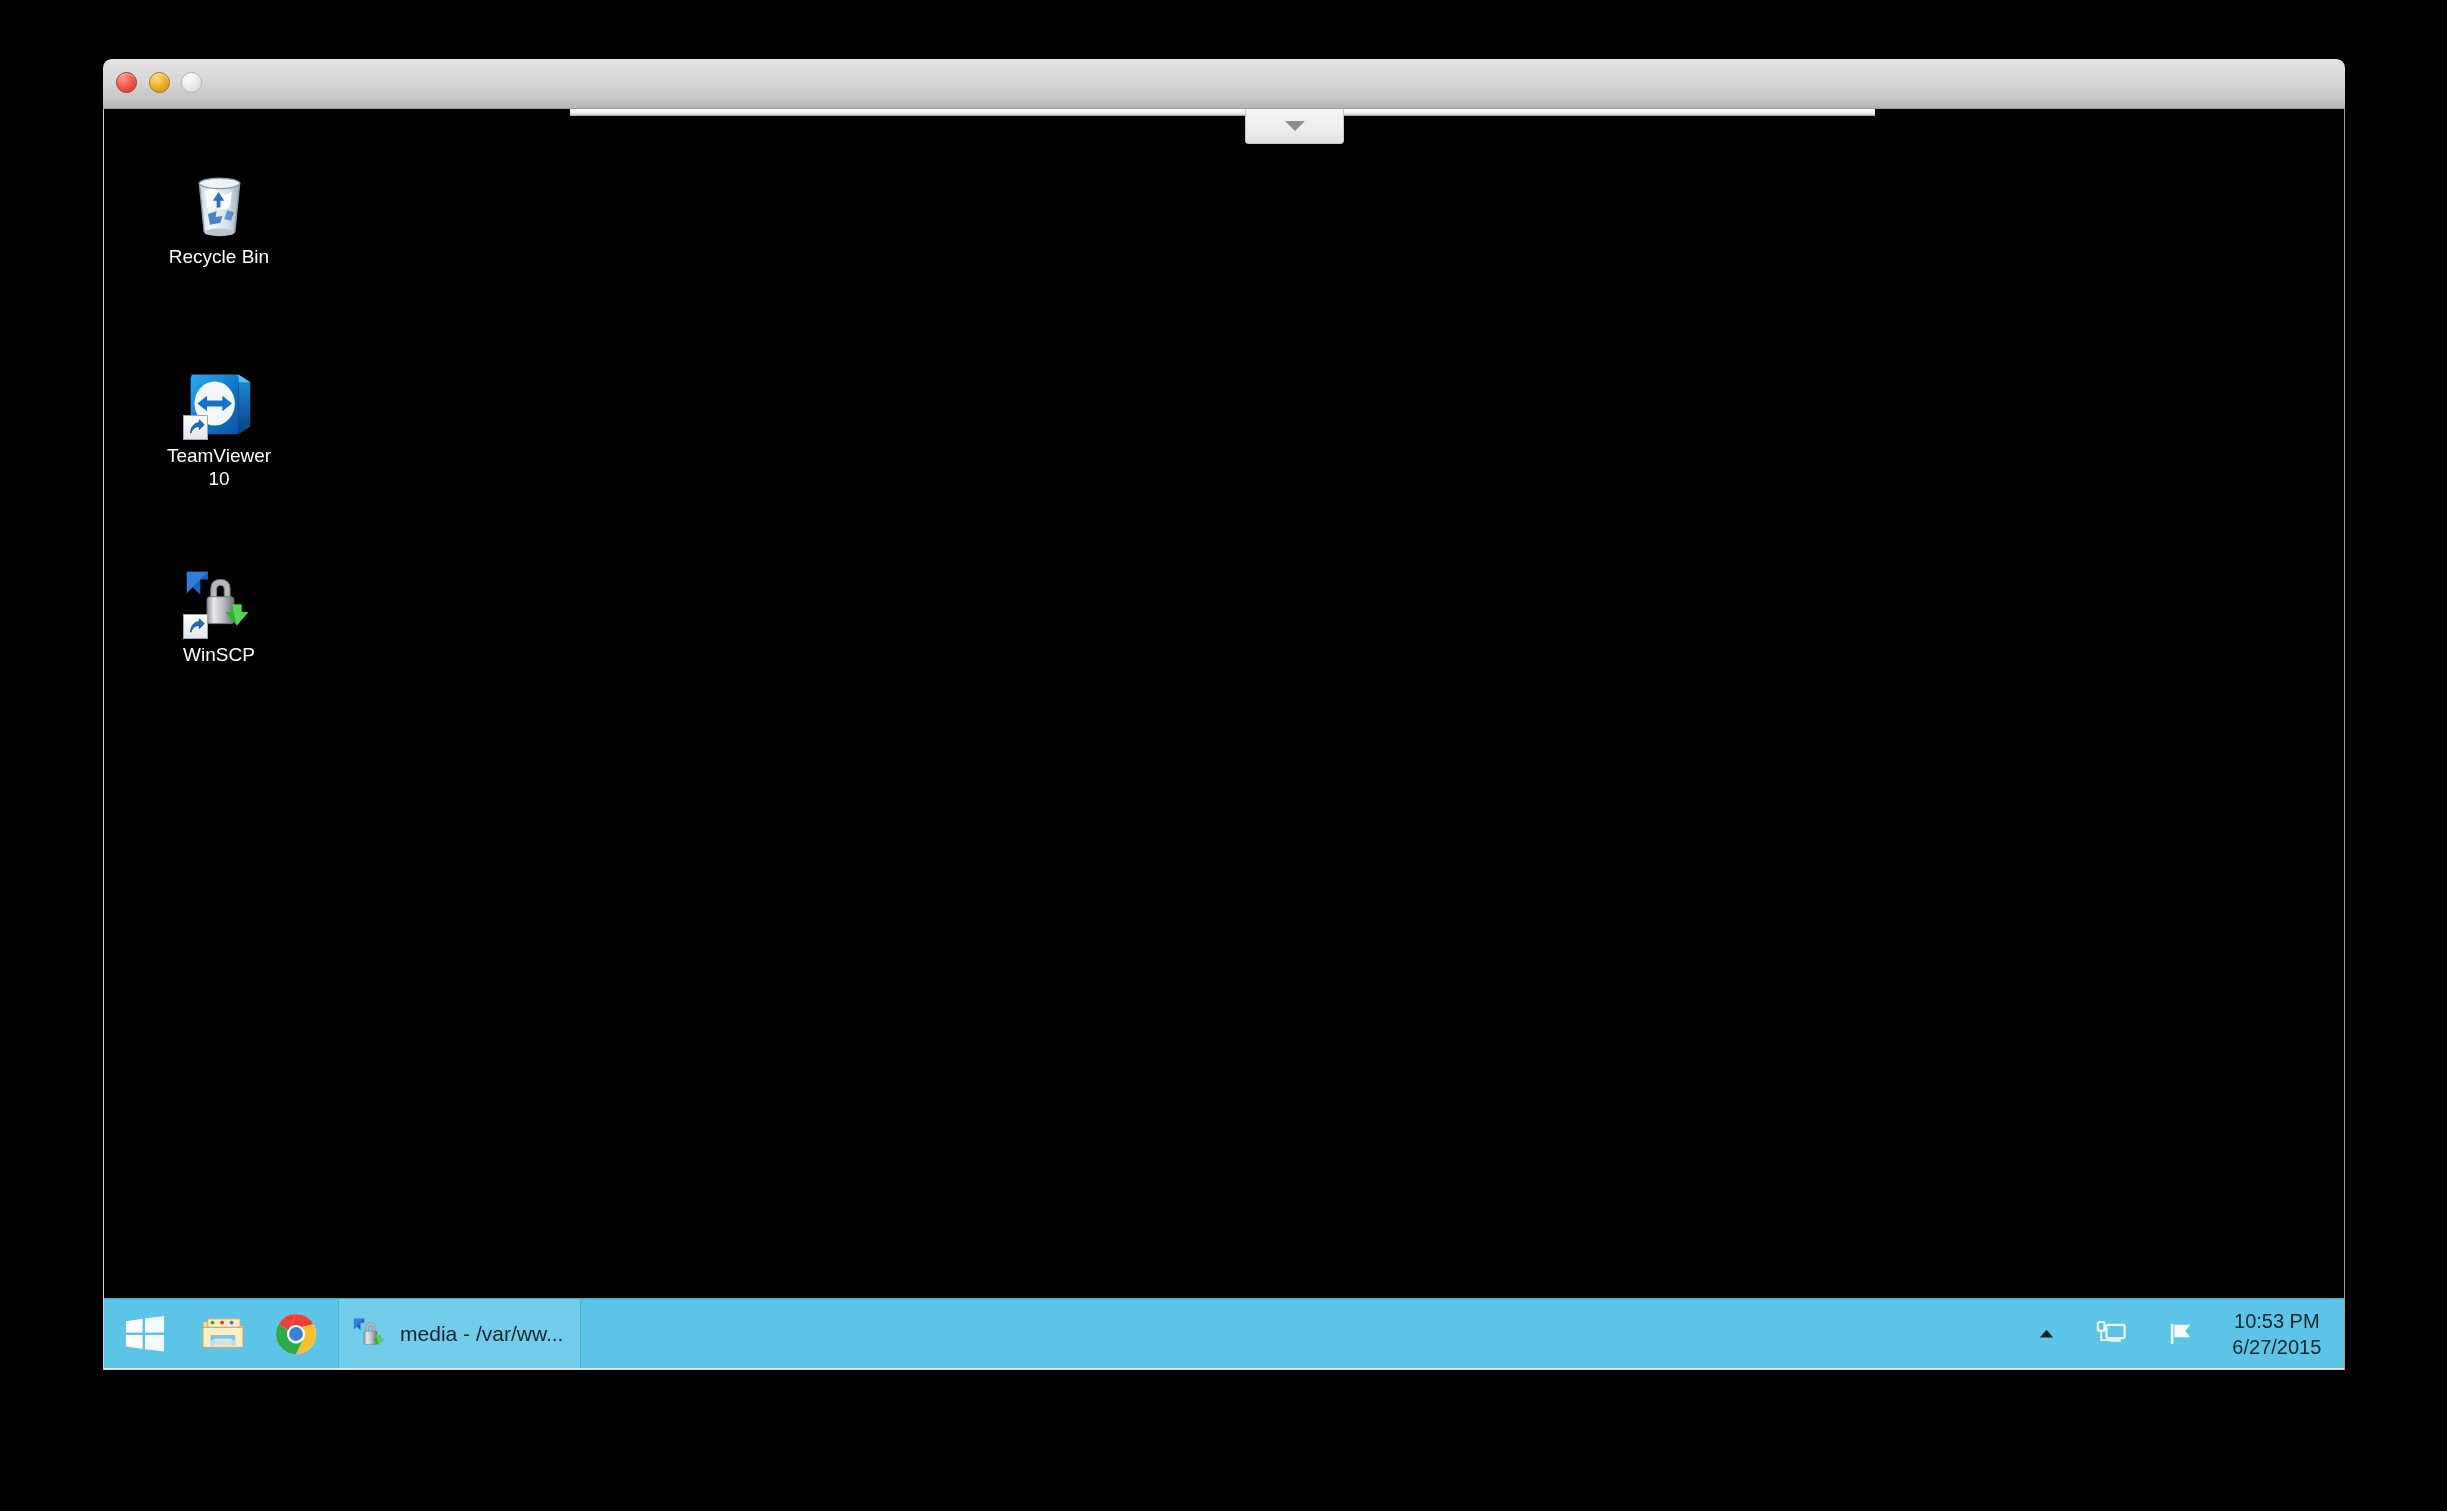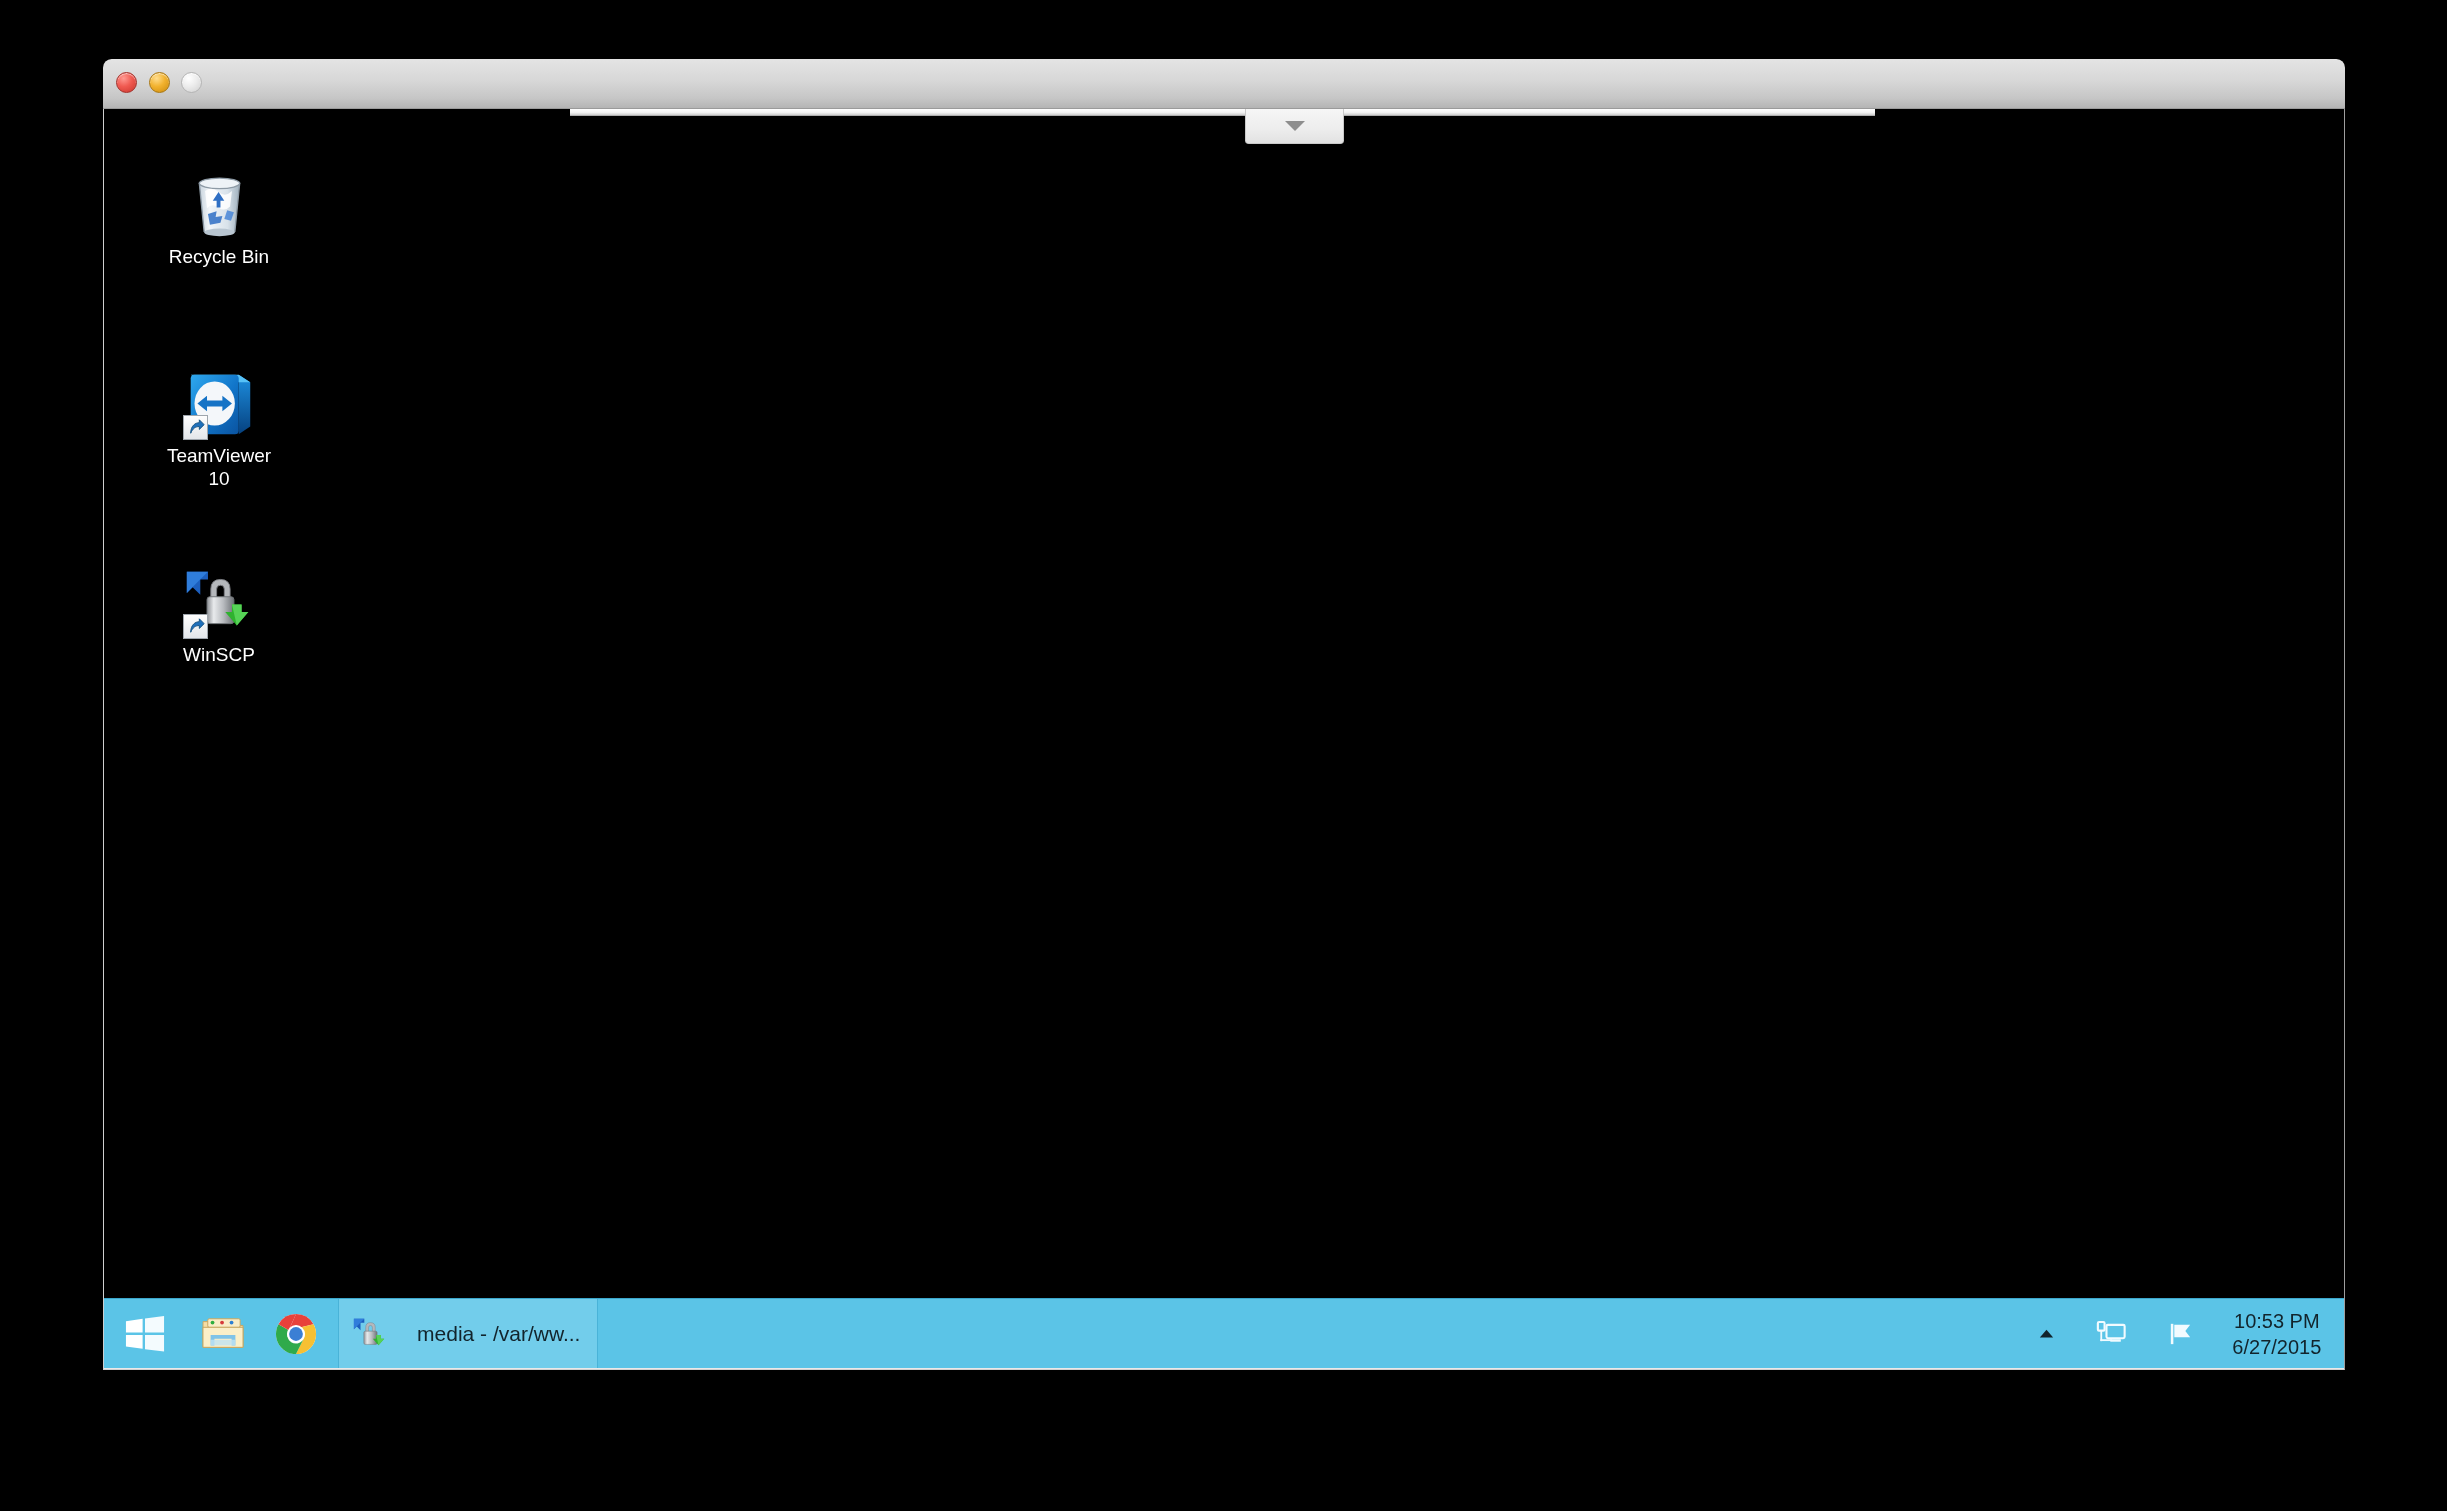--- a/index.html
+++ b/index.html
@@ -177,21 +177,21 @@
   #start-button { width: 82px; }
 
   #task-buttons {
     display: flex;
     align-items: stretch;
     margin-left: 5.7px;
   }
   .task-button {
     display: flex;
     align-items: center;
-    gap: 29px;
+    gap: 12px;
     padding: 0 17px 0 13.4px;
     min-width: 239px;
     background: #72cdeb;
     border: 1px solid #49b3d8;
     border-bottom: none;
     border-top: none;
     box-sizing: border-box;
     cursor: pointer;
   }
   .task-button .task-label {

